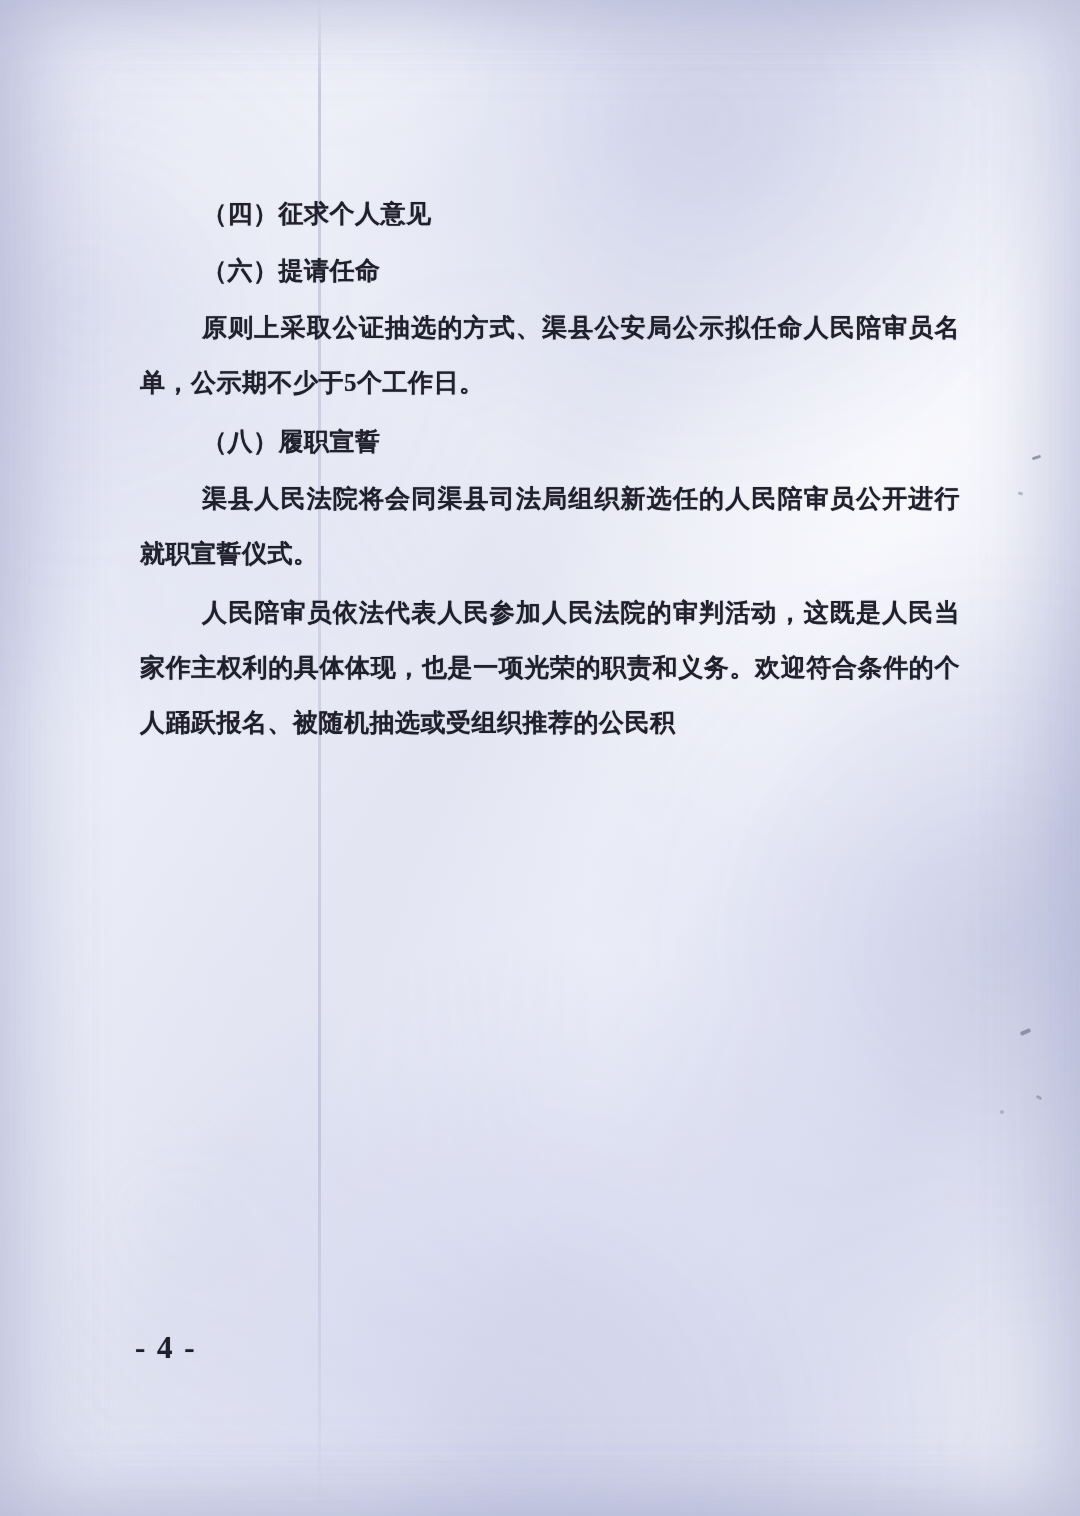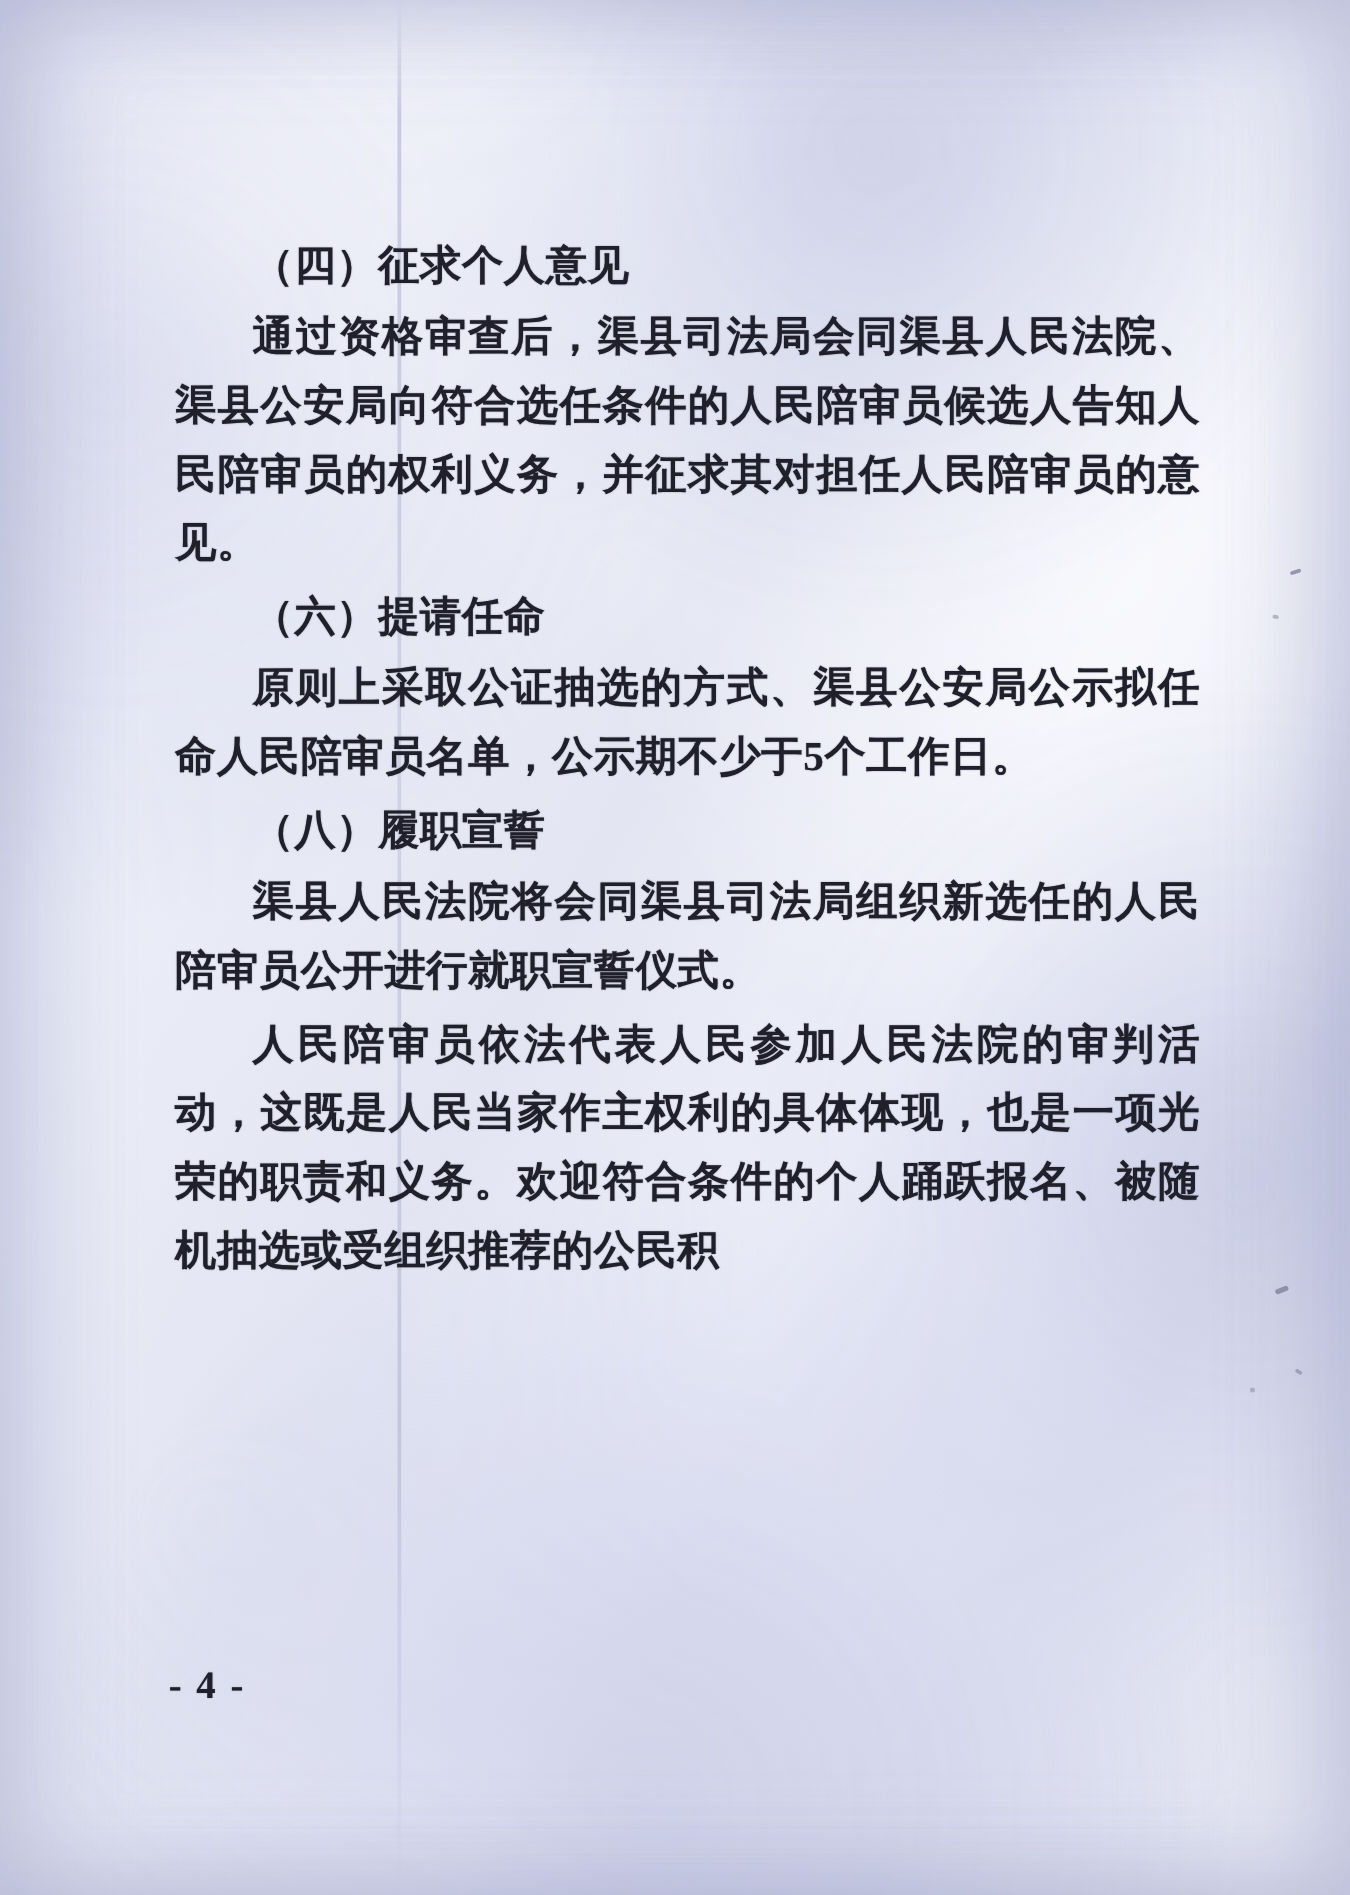--- a/index.html
+++ b/index.html
@@ -81,21 +81,21 @@
   
   .content {
     position: absolute;
     left: 140px;
     top: 186px;
     width: 820px;
   }
 
   .para {
     margin: 0 0 4px 0;
-    font-size: 33px;
+    font-size: 25px;
     line-height: 55px;
     color: #20202c;
     letter-spacing: 0.5px;
     text-align: justify;
     text-justify: inter-ideograph;
     font-family: "Liberation Serif", "DejaVu Serif", serif;
     font-weight: 600;
     text-shadow: 0 0 1.1px rgba(30,30,45,0.55);
   }
   .para.heading {
@@ -127,21 +127,20 @@
   <div class="fold"></div>
 
   <div class="speck s1"></div>
   <div class="speck s2"></div>
   <div class="speck s3"></div>
   <div class="speck s4"></div>
   <div class="speck s5"></div>
 
   <div class="content">
     <p class="para heading">（四）征求个人意见</p>
-    <p class="para body">通过资格审查后，渠县司法局会同渠县人民法院、渠县公安局向符合选任条件的人民陪审员候选人告知人民陪审员的权利义务，并征求其对担任人民陪审员的意见。</p>
     <p class="para heading">（六）提请任命</p>
     <p class="para body">原则上采取公证抽选的方式、渠县公安局公示拟任命人民陪审员名单，公示期不少于5个工作日。</p>
     <p class="para heading">（八）履职宣誓</p>
     <p class="para body">渠县人民法院将会同渠县司法局组织新选任的人民陪审员公开进行就职宣誓仪式。</p>
     <p class="para body">人民陪审员依法代表人民参加人民法院的审判活动，这既是人民当家作主权利的具体体现，也是一项光荣的职责和义务。欢迎符合条件的个人踊跃报名、被随机抽选或受组织推荐的公民积</p>
   </div>
 
   <div class="pagenum">- 4 -</div>
 
   <div class="vignette"></div>

